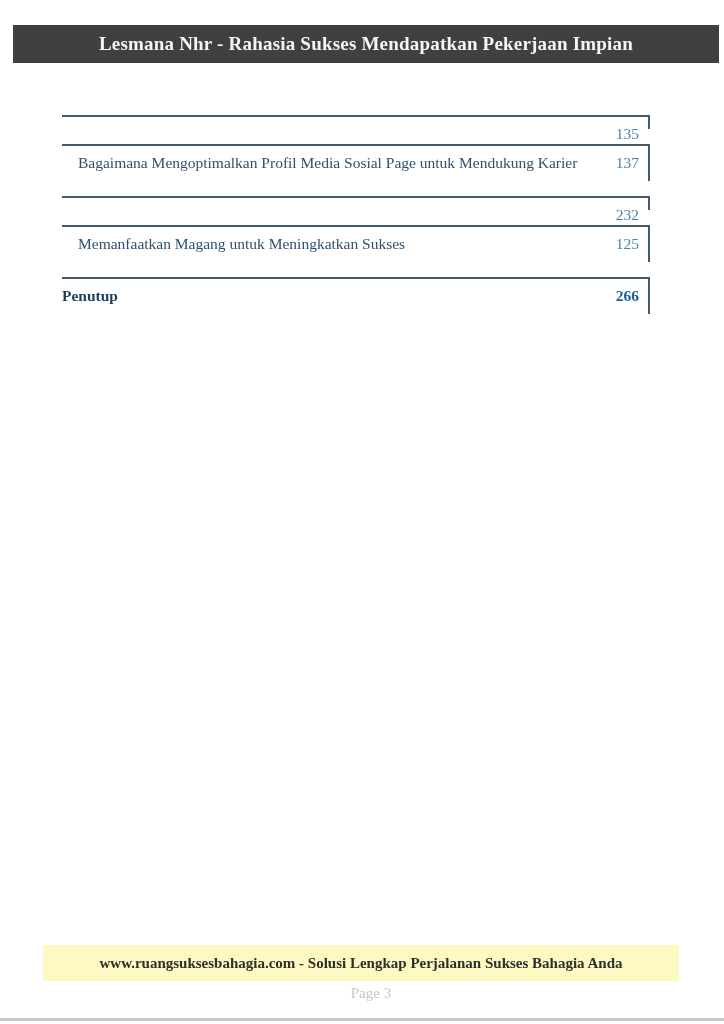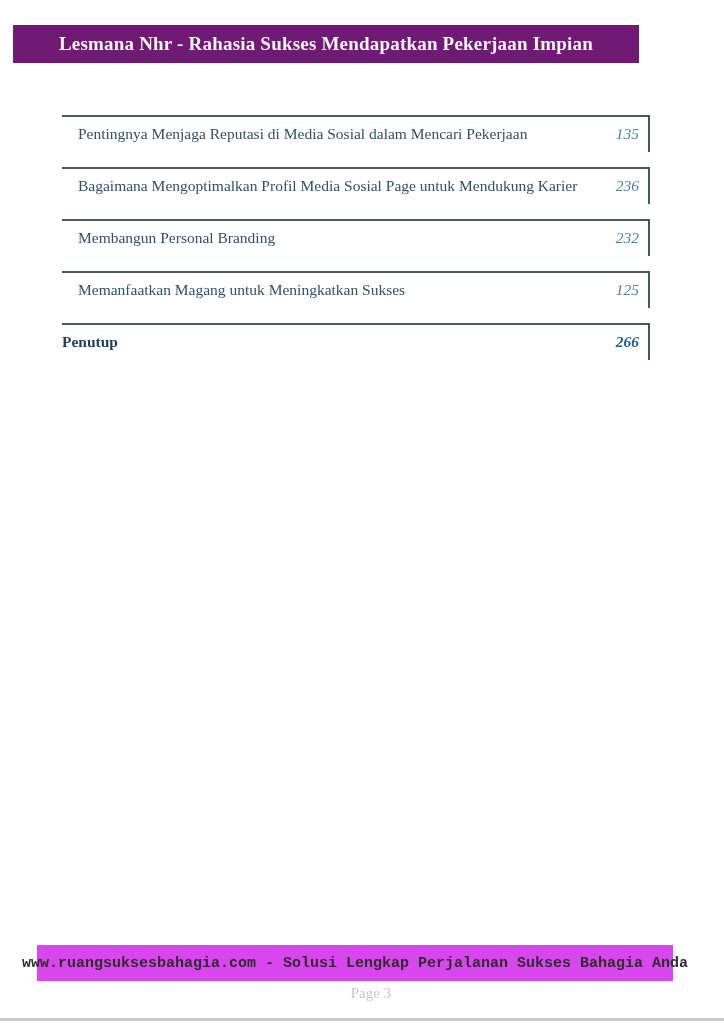--- a/index.html
+++ b/index.html
@@ -11,23 +11,23 @@
     background: #ffffff;
     font-family: "Liberation Serif", serif;
     overflow: hidden;
   }
 
   
   .header-bar {
     position: absolute;
     left: 13px;
     top: 25px;
-    width: 626px;
+    width: 706px;
     height: 38px;
-    background: #701a75;
+    background: #404040;
     display: flex;
     align-items: center;
     justify-content: center;
   }
   .header-title {
     color: #f6f5f0;
     font-size: 19px;
     font-weight: bold;
     letter-spacing: 0.2px;
     white-space: nowrap;
@@ -49,41 +49,39 @@
     padding: 5px 0 7px 0;
     margin-bottom: 15px;
     text-indent: 16px;
   }
   .toc-entry:last-child { margin-bottom: 0; }
   .toc-page {
     float: right;
     text-indent: 0;
     margin-right: 9px;
     color: #4c82a8;
-    font-style: italic;
   }
   .toc-entry.toc-final {
     text-indent: 0;
     font-weight: bold;
   }
   .toc-entry.toc-final .toc-title { color: #1d3f5e; }
   .toc-entry.toc-final .toc-page { color: #1c5e98; font-weight: bold; }
 
   
   .footer-bar {
     position: absolute;
-    left: 37px;
+    left: 43px;
     top: 945px;
     width: 636px;
     height: 36px;
-    background: #d946ef;
+    background: #fef9c3;
     display: flex;
     align-items: center;
     justify-content: center;
-    font-family: Liberation Mono, monospace;
   }
   .footer-text {
     color: #2e2e2b;
     font-size: 15px;
     font-weight: bold;
     white-space: nowrap;
   }
   .page-number {
     position: absolute;
     left: 0;
@@ -108,29 +106,27 @@
 
 <div class="page">
 
   <div class="header-bar">
     <span class="header-title">Lesmana Nhr - Rahasia Sukses Mendapatkan Pekerjaan Impian</span>
   </div>
 
   <div class="toc">
     <div class="toc-entry">
       <span class="toc-page">135</span>
-      <span class="toc-title">Pentingnya Menjaga Reputasi di Media Sosial dalam Mencari Pekerjaan</span>
     </div>
     <div class="toc-entry">
-      <span class="toc-page">236</span>
+      <span class="toc-page">137</span>
       <span class="toc-title">Bagaimana Mengoptimalkan Profil Media Sosial Page untuk Mendukung Karier</span>
     </div>
     <div class="toc-entry">
       <span class="toc-page">232</span>
-      <span class="toc-title">Membangun Personal Branding</span>
     </div>
     <div class="toc-entry">
       <span class="toc-page">125</span>
       <span class="toc-title">Memanfaatkan Magang untuk Meningkatkan Sukses</span>
     </div>
     <div class="toc-entry toc-final">
       <span class="toc-page">266</span>
       <span class="toc-title">Penutup</span>
     </div>
   </div>

